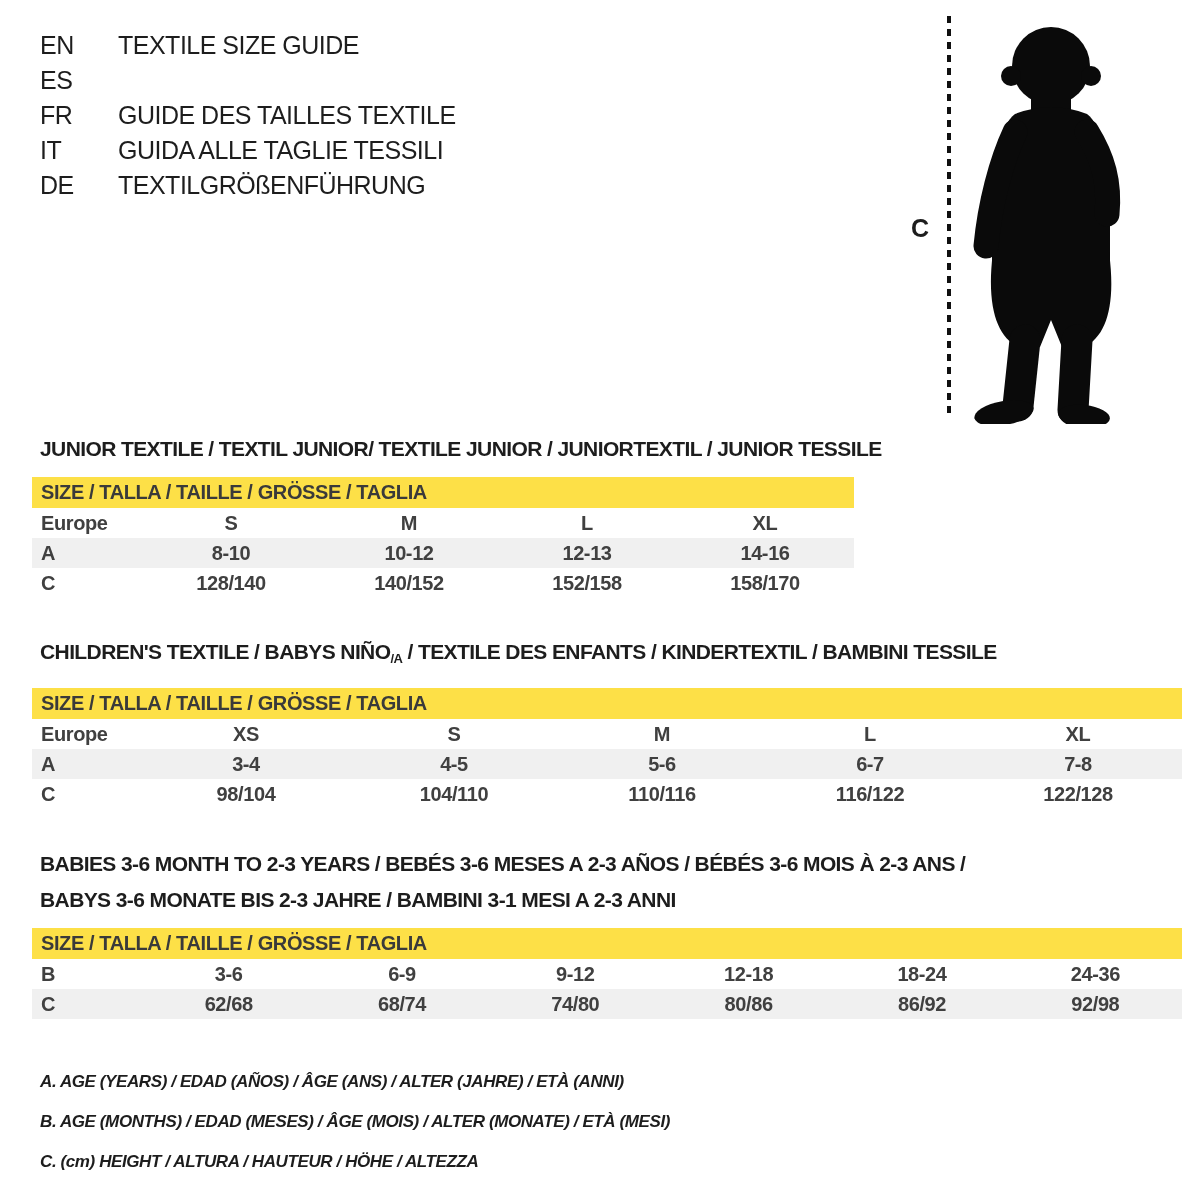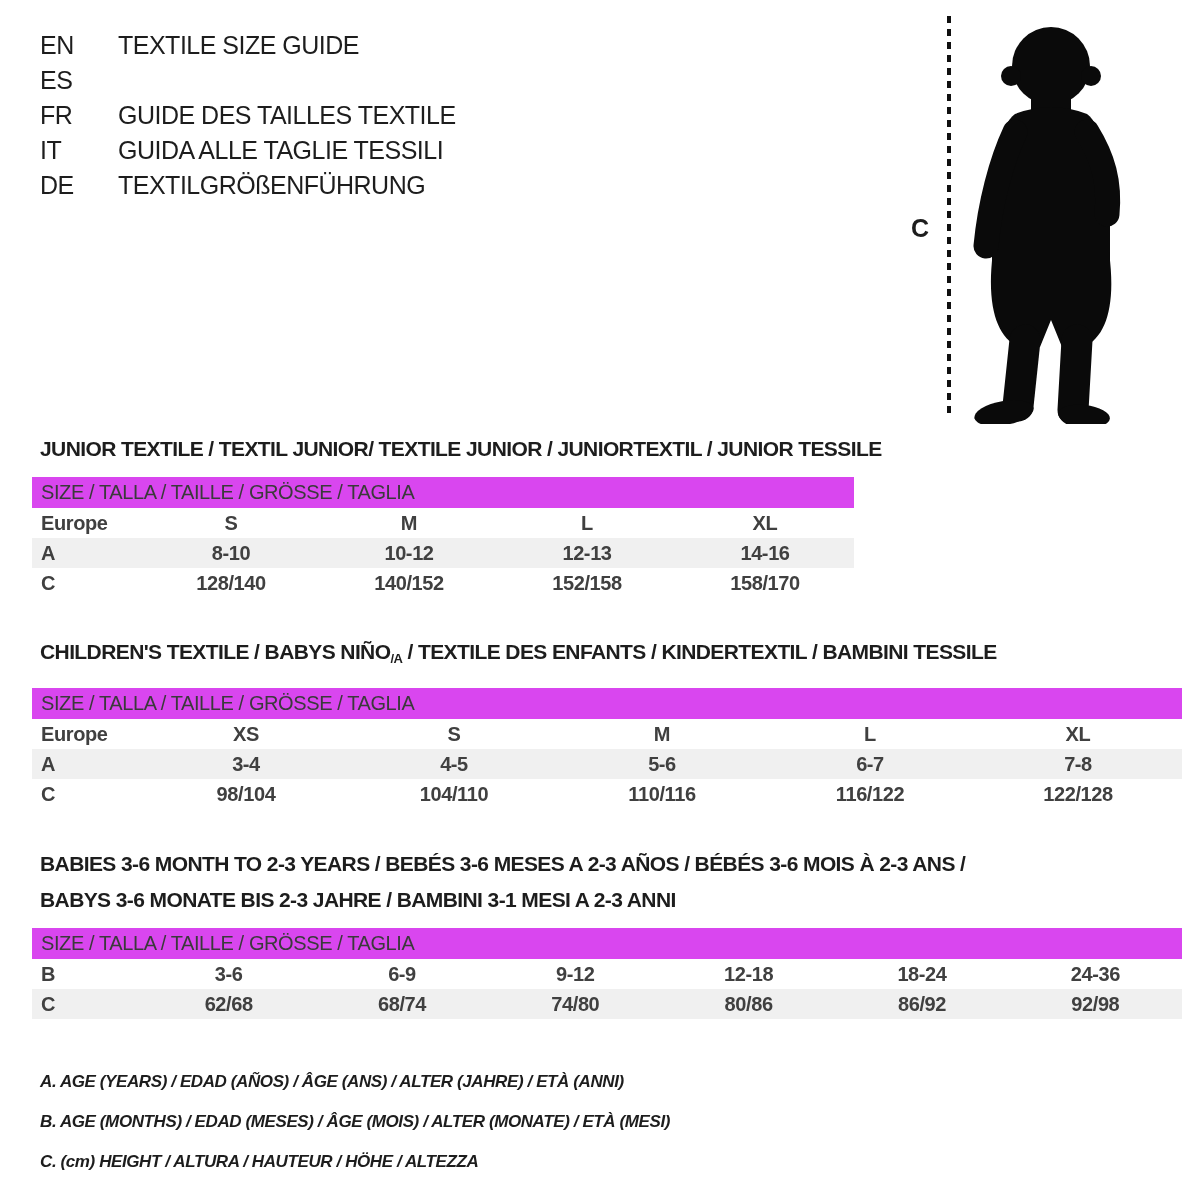--- a/index.html
+++ b/index.html
@@ -33,22 +33,22 @@
   
   .section-heading {
     position: absolute; left: 40px;
     font-size: 21px; font-weight: 700; letter-spacing: -0.6px; white-space: nowrap;
   }
   .section-heading sub { font-size: 13px; vertical-align: -4px; }
   .babies-heading { line-height: 36px; }
 
   .size-table { position: absolute; left: 32px; }
   .size-bar {
-    height: 31px; background: #d946ef; color: #3a3a3a;
-    font-size: 20px; font-weight: 400; letter-spacing: -0.4px;
+    height: 31px; background: #fde047; color: #3a3a3a;
+    font-size: 20px; font-weight: 700; letter-spacing: -0.4px;
     line-height: 31px; padding-left: 9px;
   }
   table { border-collapse: collapse; table-layout: fixed; width: 100%; }
   td {
     height: 30px; font-size: 20px; font-weight: 700; letter-spacing: -0.4px;
     text-align: center; vertical-align: middle; color: #404040;
   }
   td.row-label { text-align: left; padding-left: 9px; }
   tr.stripe { background: #f0f0f0; }
   .tbl-junior { width: 822px; }

